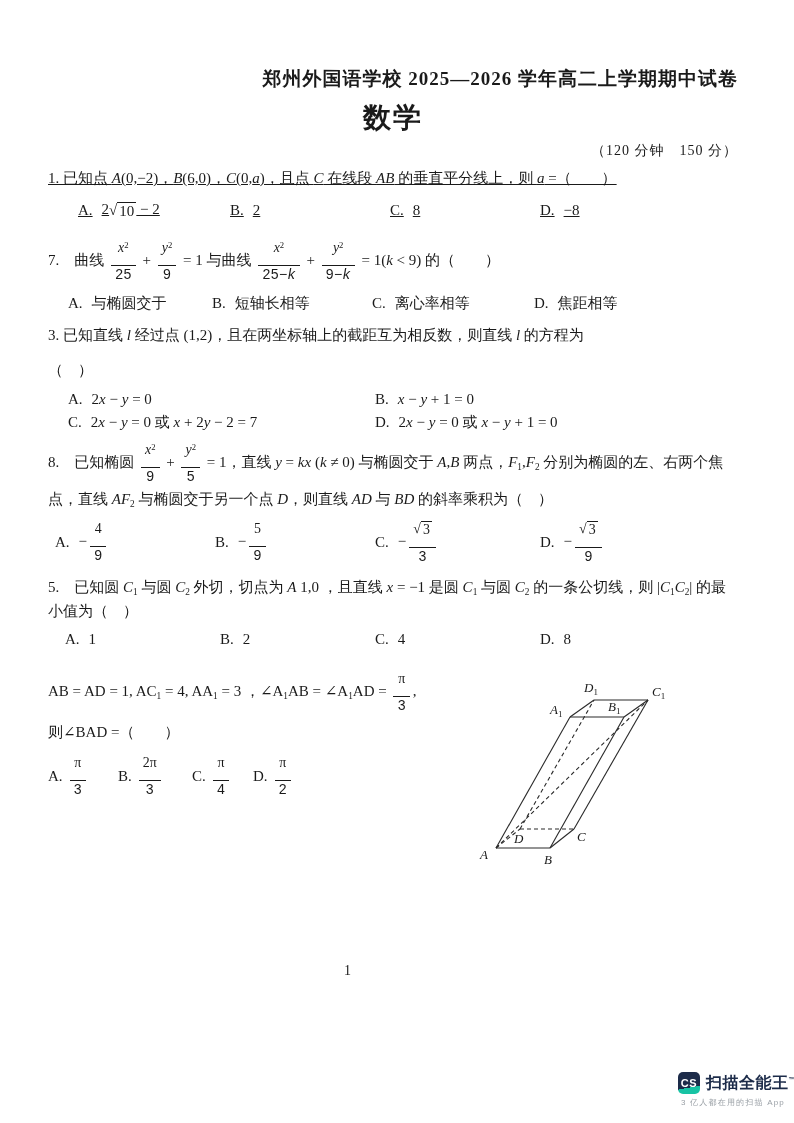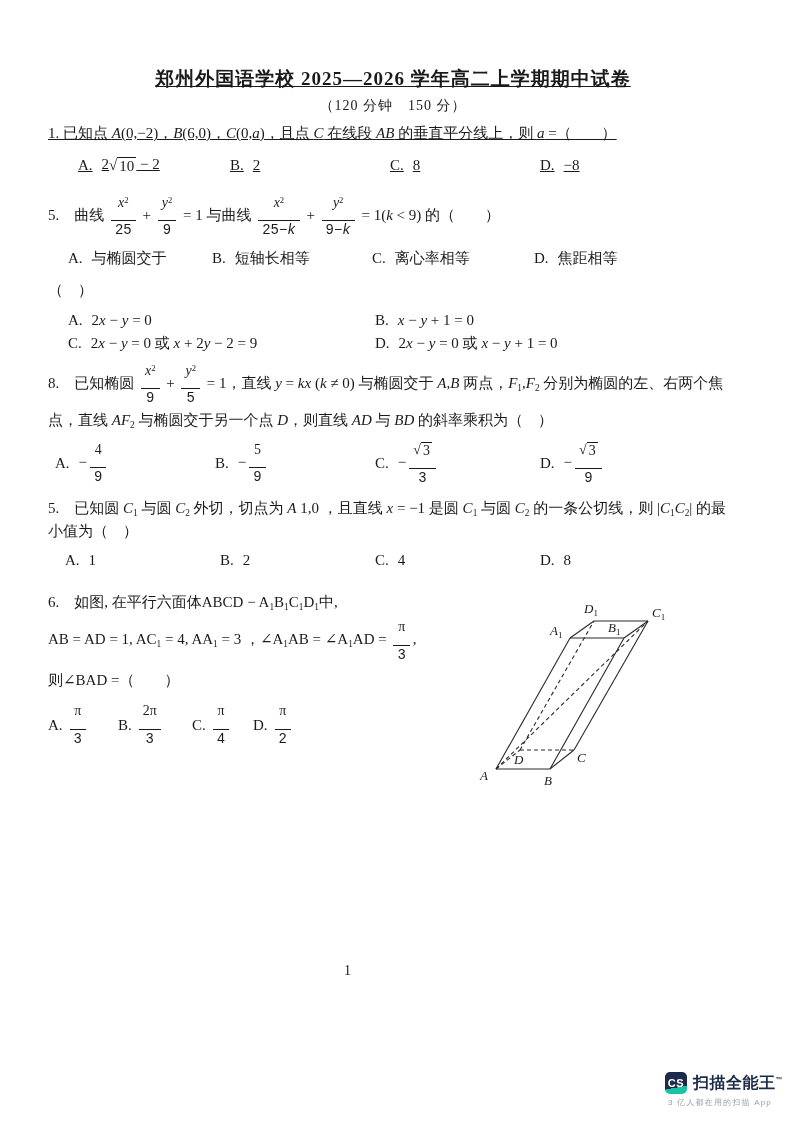--- a/index.html
+++ b/index.html
@@ -8,23 +8,23 @@
     width:794px;height:1123px;
     margin:0 auto;
     background:#ffffff;
     font-family:"Liberation Serif","DejaVu Serif",serif;
     color:#1a1a1a;
     overflow:hidden;
     box-sizing:border-box;
     padding:66px 56px 0 48px;
   }
   
-  .title{ text-align:center; font-size:19px; font-weight:bold; letter-spacing:1px;text-decoration:underline;}
+  .title{ text-align:right; font-size:19px; font-weight:bold; letter-spacing:1px;}
   .subject{ text-align:center; font-size:28px; font-weight:900; margin-top:7px; letter-spacing:2px;}
-  .meta{ text-align:center; font-size:14px; margin-top:5px; letter-spacing:1px;}
+  .meta{ text-align:right; font-size:14px; margin-top:5px; letter-spacing:1px;}
   .section-heading{ font-size:15.5px; font-weight:bold; margin-top:13px; letter-spacing:.5px;}
   
   .q{ font-size:15px; }
   .stem{ line-height:1.55; }
   .seg-t{ white-space:pre-wrap; }
   .seg-m{ font-style:italic; white-space:pre-wrap; }
   sub{ font-size:62%; vertical-align:-18%; }
   sup{ font-size:62%; vertical-align:38%; }
   
   .frac{ display:inline-flex; flex-direction:column; vertical-align:middle;
@@ -64,38 +64,39 @@
   #q6 .l3{ margin-top:3px;}
   
   .fig{ position:absolute; left:420px; top:-6px; width:220px; height:212px;}
   .fig line{ stroke:#2a2a2a; stroke-width:1.1; }
   .fig line.dash{ stroke-dasharray:4 3; }
   .fig text{ font-family:"Liberation Serif","DejaVu Serif",serif; font-style:italic; font-size:13px; fill:#1a1a1a;}
   .fig .fig-sub{ font-size:9px; font-style:normal;}
   
   .page-number{ position:absolute; left:344px; top:963px; font-size:14px;}
   
-  .scan-logo{ position:absolute; right:19px; top:1072px; width:110px;
+  .scan-logo{ position:absolute; right:6px; top:1072px; width:110px;
               font-family:"Liberation Sans","DejaVu Sans",sans-serif;}
   .scan-row{ display:flex; align-items:center; justify-content:flex-start;}
   .cs-badge{ width:22px;height:22px;border-radius:5px;
              background:linear-gradient(170deg,#1c2b49 68%,#17c3a4 68%);
              color:#fff;font-size:11px;font-weight:bold;
              display:flex;align-items:center;justify-content:center;
              letter-spacing:.5px; flex:0 0 auto;}
   .scan-name{ margin-left:6px; color:#1c2b49; font-size:16px; font-weight:bold; letter-spacing:.5px; white-space:nowrap;}
   .scan-tm{ color:#1c2b49; font-size:7px; vertical-align:super;}
   .scan-tagline{ margin-top:3px; color:#9aa0a6; font-size:8px; letter-spacing:1.2px; text-align:center; white-space:nowrap;}
 </style>
 </head>
 <body>
 
 <div class="page">
 
   <div class="title">郑州外国语学校 2025—2026 学年高二上学期期中试卷</div>
+  <div class="subject">数学</div>
   <div class="meta">（120 分钟　150 分）</div>
 
   <section class="q" id="q1">
     <div class="stem"><span class="seg-t">1. 已知点 </span><span class="seg-m">A</span><span class="seg-t">(0,−2)，</span><span class="seg-m">B</span><span class="seg-t">(6,0)，</span><span class="seg-m">C</span><span class="seg-t">(0,</span><span class="seg-m">a</span><span class="seg-t">)，且点 </span><span class="seg-m">C</span><span class="seg-t"> 在线段 </span><span class="seg-m">AB</span><span class="seg-t"> 的垂直平分线上，则 </span><span class="seg-m">a</span><span class="seg-t"> =（　　）</span></div>
     <div class="optrow q1-opts">
       <span class="opt">
           <span class="opt-label">A.</span>
           <span class="opt-content"><span class="seg-t">2</span><span class="sqrt">
               <span class="rsym">√</span>
               <span class="rbar"><span class="seg-t">10</span></span>
@@ -110,21 +111,21 @@
           <span class="opt-content"><span class="seg-t">8</span></span>
         </span>
       <span class="opt">
           <span class="opt-label">D.</span>
           <span class="opt-content"><span class="seg-t">−8</span></span>
         </span>
     </div>
   </section>
 
   <section class="q" id="q2">
-    <div class="stem"><span class="seg-t">5.　曲线 </span><span class="frac">
+    <div class="stem"><span class="seg-t">7.　曲线 </span><span class="frac">
           <span class="fn"><span class="seg-m">x</span><sup>2</sup></span>
           <span class="fd"><span class="seg-t">25</span></span>
         </span><span class="seg-t"> + </span><span class="frac">
           <span class="fn"><span class="seg-m">y</span><sup>2</sup></span>
           <span class="fd"><span class="seg-t">9</span></span>
         </span><span class="seg-t"> = 1 与曲线 </span><span class="frac">
           <span class="fn"><span class="seg-m">x</span><sup>2</sup></span>
           <span class="fd"><span class="seg-t">25−</span><span class="seg-m">k</span></span>
         </span><span class="seg-t"> + </span><span class="frac">
           <span class="fn"><span class="seg-m">y</span><sup>2</sup></span>
@@ -144,33 +145,34 @@
           <span class="opt-content"><span class="seg-t">离心率相等</span></span>
         </span>
       <span class="opt">
           <span class="opt-label">D.</span>
           <span class="opt-content"><span class="seg-t">焦距相等</span></span>
         </span>
     </div>
   </section>
 
   <section class="q" id="q3">
+    <div class="stem"><span class="seg-t">3. 已知直线 </span><span class="seg-m">l</span><span class="seg-t"> 经过点 (1,2)，且在两坐标轴上的截距互为相反数，则直线 </span><span class="seg-m">l</span><span class="seg-t"> 的方程为</span></div>
     <div class="stem paren-line">（　）</div>
     <div class="optgrid">
       <span class="opt">
           <span class="opt-label">A.</span>
           <span class="opt-content"><span class="seg-t">2</span><span class="seg-m">x</span><span class="seg-t"> − </span><span class="seg-m">y</span><span class="seg-t"> = 0</span></span>
         </span>
       <span class="opt">
           <span class="opt-label">B.</span>
           <span class="opt-content"><span class="seg-m">x</span><span class="seg-t"> − </span><span class="seg-m">y</span><span class="seg-t"> + 1 = 0</span></span>
         </span>
       <span class="opt">
           <span class="opt-label">C.</span>
-          <span class="opt-content"><span class="seg-t">2</span><span class="seg-m">x</span><span class="seg-t"> − </span><span class="seg-m">y</span><span class="seg-t"> = 0 或 </span><span class="seg-m">x</span><span class="seg-t"> + 2</span><span class="seg-m">y</span><span class="seg-t"> − 2 = 9</span></span>
+          <span class="opt-content"><span class="seg-t">2</span><span class="seg-m">x</span><span class="seg-t"> − </span><span class="seg-m">y</span><span class="seg-t"> = 0 或 </span><span class="seg-m">x</span><span class="seg-t"> + 2</span><span class="seg-m">y</span><span class="seg-t"> − 2 = 7</span></span>
         </span>
       <span class="opt">
           <span class="opt-label">D.</span>
           <span class="opt-content"><span class="seg-t">2</span><span class="seg-m">x</span><span class="seg-t"> − </span><span class="seg-m">y</span><span class="seg-t"> = 0 或 </span><span class="seg-m">x</span><span class="seg-t"> − </span><span class="seg-m">y</span><span class="seg-t"> + 1 = 0</span></span>
         </span>
     </div>
   </section>
 
   <section class="q" id="q4">
     <div class="stem"><span class="seg-t">8.　已知椭圆 </span><span class="frac">
@@ -234,21 +236,20 @@
           <span class="opt-content"><span class="seg-t">4</span></span>
         </span>
       <span class="opt">
           <span class="opt-label">D.</span>
           <span class="opt-content"><span class="seg-t">8</span></span>
         </span>
     </div>
   </section>
 
   <section class="q" id="q6">
-    <div class="stem l1"><span class="seg-t">6.　如图, 在平行六面体ABCD − A</span><sub>1</sub><span class="seg-t">B</span><sub>1</sub><span class="seg-t">C</span><sub>1</sub><span class="seg-t">D</span><sub>1</sub><span class="seg-t">中,</span></div>
     <div class="stem l2"><span class="seg-t">AB = AD = 1, AC</span><sub>1</sub><span class="seg-t"> = 4, AA</span><sub>1</sub><span class="seg-t"> = 3 ，∠A</span><sub>1</sub><span class="seg-t">AB = ∠A</span><sub>1</sub><span class="seg-t">AD = </span><span class="frac">
           <span class="fn"><span class="seg-t">π</span></span>
           <span class="fd"><span class="seg-t">3</span></span>
         </span><span class="seg-t">,</span></div>
     <div class="stem l3"><span class="seg-t">则∠BAD =（　　）</span></div>
     <div class="optrow q6-opts">
       <span class="opt">
           <span class="opt-label">A.</span>
           <span class="opt-content"><span class="frac">
               <span class="fn"><span class="seg-t">π</span></span>

